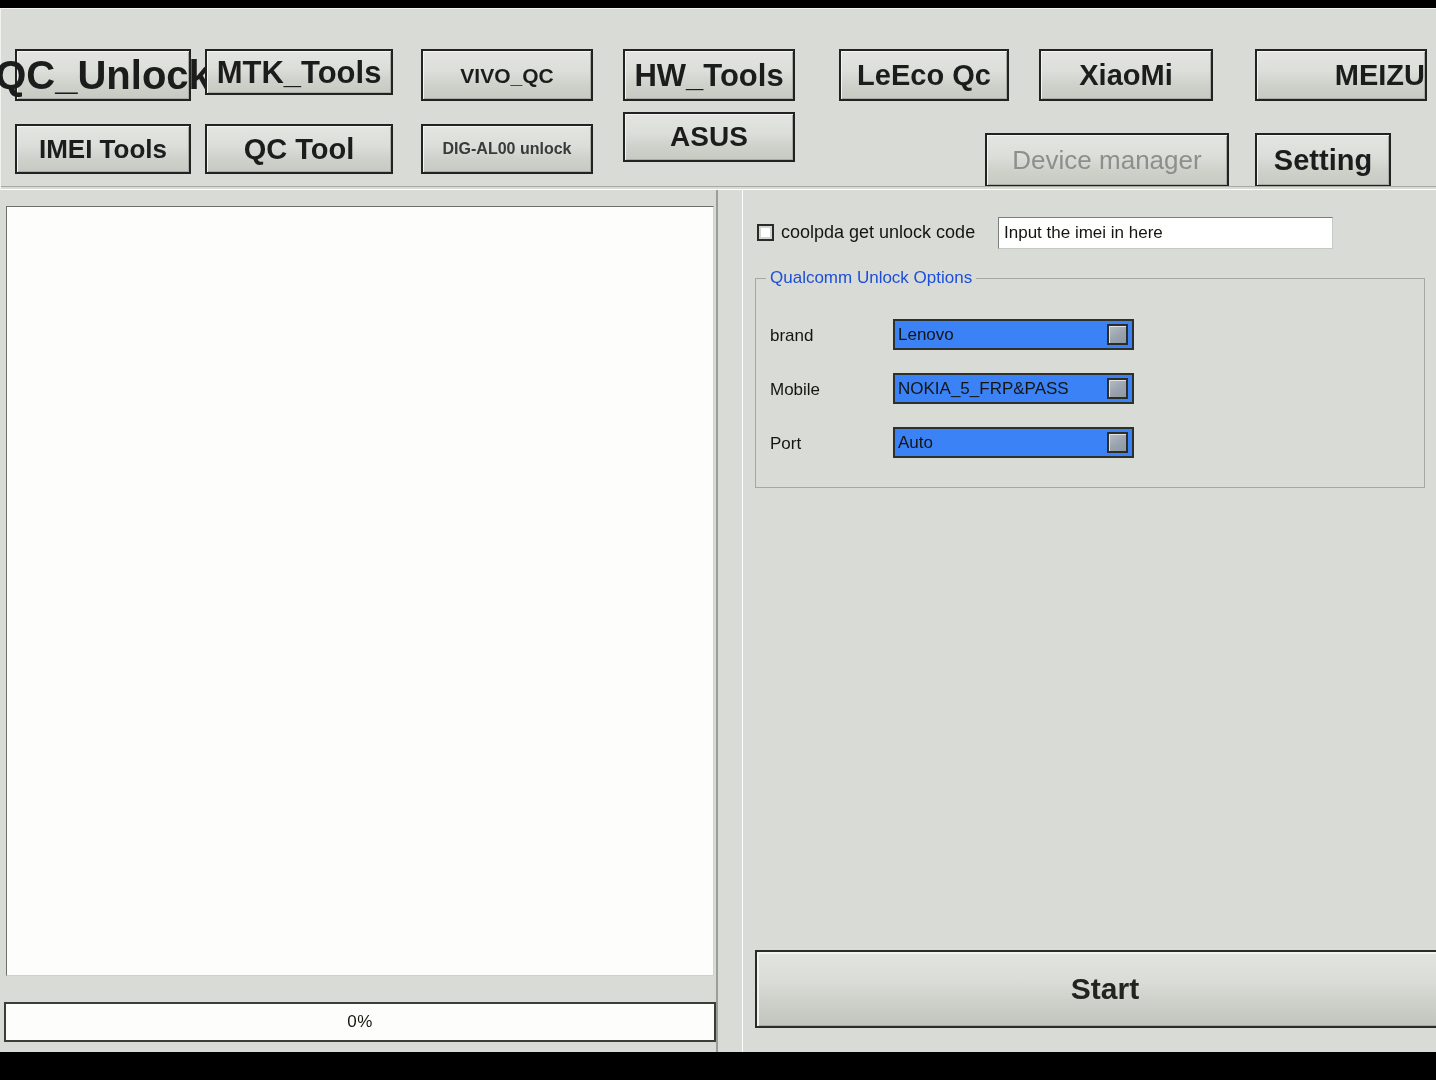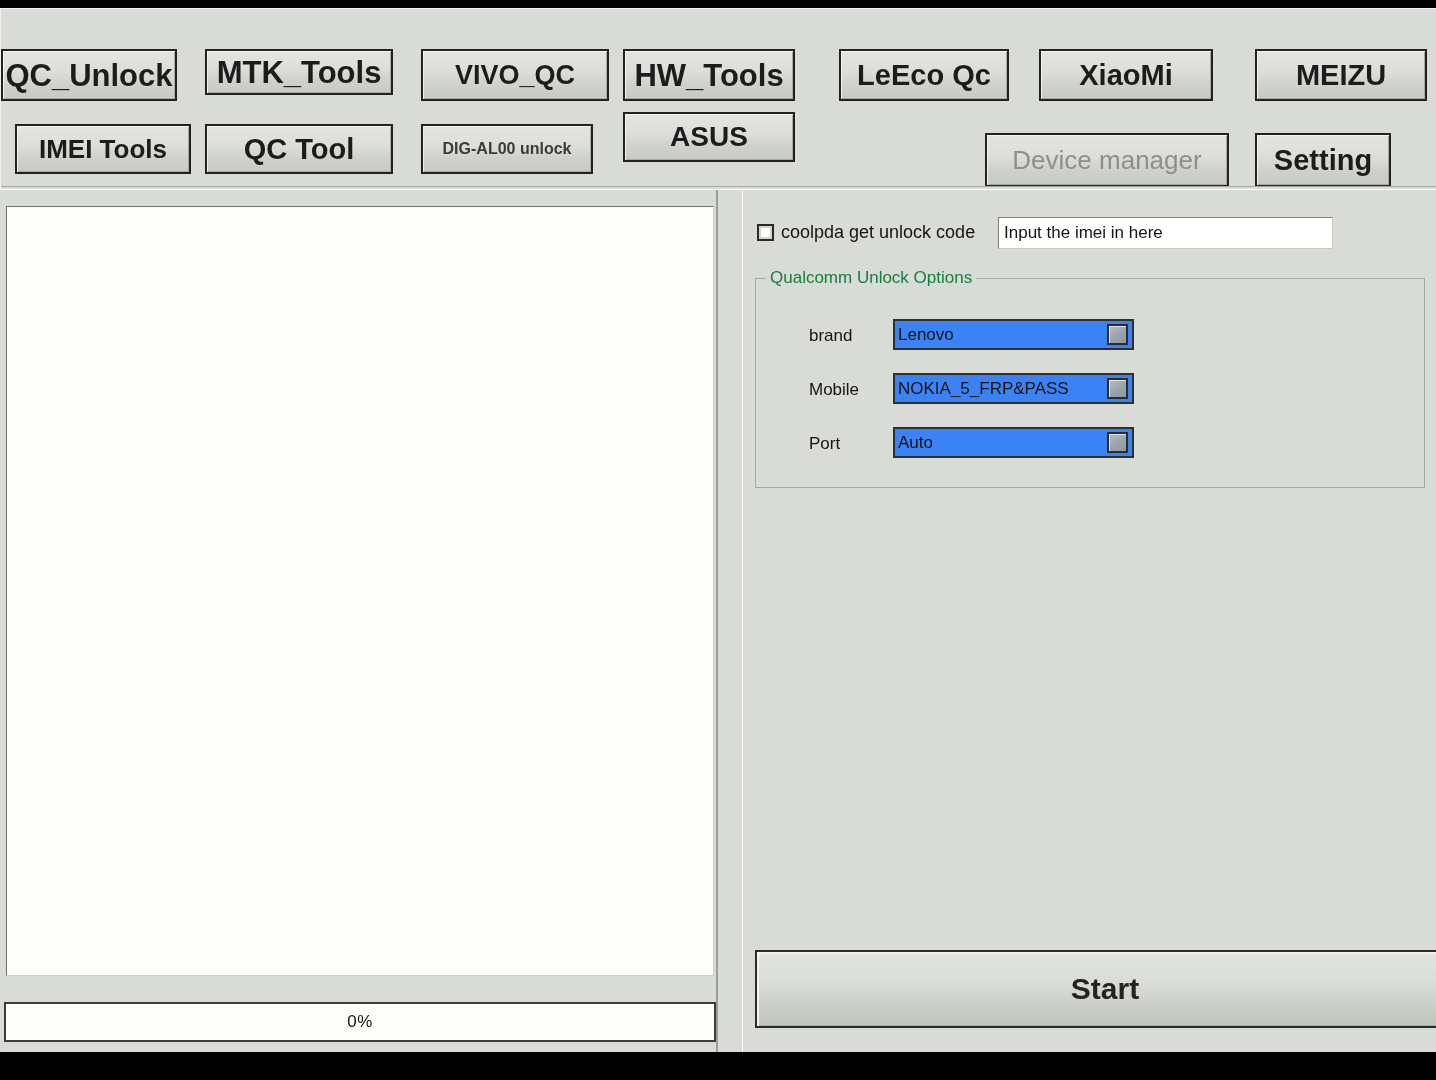--- a/index.html
+++ b/index.html
@@ -222,37 +222,36 @@
     border-top-color: #a6a8a2;
     background: transparent;
   }
   #qc-group-label {
     position: absolute;
     left: 10px;
     top: -11px;
     background: #d9dbd6;
     padding: 0 4px;
     font-size: 17px;
-    color: #15803d;
+    color: #1d4ed8;
     white-space: nowrap;
   }
 
   .form-row {
     position: absolute;
     left: 0;
     width: 100%;
     height: 34px;
   }
   .form-label {
     position: absolute;
     left: 14px;
     top: 7px;
     font-size: 17px;
     color: #15150f;
-    margin-left: 39px;
   }
   .combo {
     position: absolute;
     left: 137px;
     top: 0;
     width: 241px;
     height: 31px;
     box-sizing: border-box;
     background: #3b82f6;
     border: 2px solid #2e302c;
@@ -320,39 +319,39 @@
   }
 </style>
 </head>
 <body>
 
 <div id="top-black"></div>
 
 <div id="app-frame">
 
   <div id="toolbar">
-      <div class="tbtn" style="left: 0; top: 40px; width: 176px; height: 52px; font-size: 31px;">
+      <div class="tbtn" style="left: 14px; top: 40px; width: 176px; height: 52px; font-size: 40px;">
         <span class="lbl">QC_Unlock</span>
       </div>
       <div class="tbtn" style="left: 204px; top: 40px; width: 188px; height: 46px; font-size: 31px;">
         <span class="lbl">MTK_Tools</span>
       </div>
-      <div class="tbtn" style="left: 420px; top: 40px; width: 188px; height: 52px; font-size: 27px;">
+      <div class="tbtn" style="left: 420px; top: 40px; width: 172px; height: 52px; font-size: 21px;">
         <span class="lbl">VIVO_QC</span>
       </div>
       <div class="tbtn" style="left: 622px; top: 40px; width: 172px; height: 52px; font-size: 31px;">
         <span class="lbl">HW_Tools</span>
       </div>
       <div class="tbtn" style="left: 1038px; top: 40px; width: 174px; height: 52px; font-size: 29px;">
         <span class="lbl">XiaoMi</span>
       </div>
       <div class="tbtn" style="left: 838px; top: 40px; width: 170px; height: 52px; font-size: 29px;">
         <span class="lbl">LeEco Qc</span>
       </div>
-      <div class="tbtn" style="left: 1254px; top: 40px; width: 172px; height: 52px; font-size: 29px;">
+      <div class="tbtn" style="left: 1254px; top: 40px; width: 172px; height: 52px; font-size: 29px; justify-content: flex-end;">
         <span class="lbl">MEIZU</span>
       </div>
       <div class="tbtn" style="left: 14px; top: 115px; width: 176px; height: 50px; font-size: 26px;">
         <span class="lbl">IMEI Tools</span>
       </div>
       <div class="tbtn" style="left: 204px; top: 115px; width: 188px; height: 50px; font-size: 29px;">
         <span class="lbl">QC Tool</span>
       </div>
       <div class="tbtn small-label" style="left: 420px; top: 115px; width: 172px; height: 50px; font-size: 16px;">
         <span class="lbl">DIG-AL00 unlock</span>

